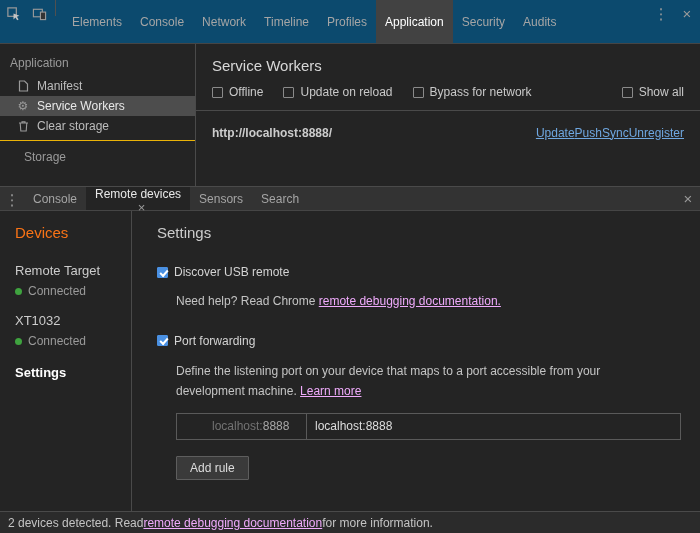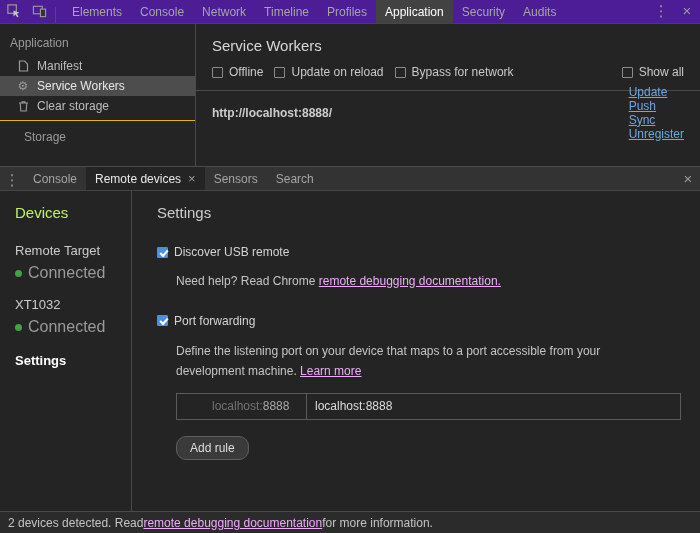--- a/index.html
+++ b/index.html
@@ -2,78 +2,78 @@
 <html><head>
 <meta charset="utf-8">
 <style>
   * { margin:0; padding:0; box-sizing:border-box; }
   body { background:#111; font-family:"Liberation Sans", sans-serif; }
   .screen{
     width:700px;height:533px;background:#242424;color:#bdbdbd;
     font-size:12px;display:flex;flex-direction:column;overflow:hidden;position:relative;
   }
   
-  .toolbar{height:24px;background:#4c1d95;border-bottom:1px solid #454545;display:flex;align-items:flex-end;flex:0 0 auto;}
+  .toolbar{height:44px;background:#0c4a6e;border-bottom:1px solid #454545;display:flex;align-items:flex-start;flex:0 0 auto;}
   .tb-icon{width:26px;height:26px;display:flex;align-items:center;justify-content:center;color:#9a9a9a;cursor:pointer;}
   .tb-sep{width:1px;height:16px;background:#505050;margin:0 3px;}
   .tabs{display:flex;height:100%;align-items:stretch;margin-left:4px;}
   .tab{padding:0 9px;display:flex;align-items:center;color:#a5a5a5;cursor:pointer;white-space:nowrap;}
   .tab.selected{color:#fff;background:#424242;}
   .tb-right{margin-left:auto;display:flex;align-items:center;}
   .glyph{font-size:15px;line-height:1;}
   
   .app-panel{flex:0 0 142px;display:flex;overflow:hidden;}
   .app-sidebar{width:196px;flex:0 0 196px;border-right:1px solid #4a4a4a;padding-top:8px;overflow:hidden;}
   .section-title{padding:4px 10px 6px;color:#9a9a9a;}
   .section-title.storage{border-top:1px solid #eab308;margin-top:4px;padding-top:9px;padding-left:24px;}
   .side-item{display:flex;align-items:center;height:20px;padding-left:16px;color:#bdbdbd;cursor:pointer;}
   .side-item.selected{background:#4d4d4d;color:#e8e8e8;}
   .side-icon{width:14px;display:inline-flex;justify-content:center;margin-right:7px;color:#9a9a9a;font-size:12px;}
   .sw-content{flex:1;display:flex;flex-direction:column;overflow:hidden;}
   .sw-title{font-size:15px;color:#d8d8d8;padding:13px 16px 11px;}
-  .sw-checkbox-row{display:flex;align-items:center;padding:0 16px 11px;gap:11px;border-bottom:1px solid #4a4a4a;justify-content:flex-end;}
+  .sw-checkbox-row{display:flex;align-items:center;padding:0 16px 11px;gap:20px;border-bottom:1px solid #4a4a4a;justify-content:flex-end;}
   .cb{display:inline-flex;align-items:center;gap:6px;cursor:pointer;color:#c9c9c9;white-space:nowrap;}
   .cb.showall{margin-left:auto;}
   .checkbox{width:11px;height:11px;border:1px solid #8a8a8a;border-radius:1px;display:inline-block;position:relative;background:#242424;flex:0 0 auto;}
   .checkbox.checked{background:#4a90e2;border-color:#4a90e2;}
   .checkbox.checked::after{content:"";position:absolute;left:1.5px;top:2px;width:6px;height:3px;
     border-left:2px solid #fff;border-bottom:2px solid #fff;transform:rotate(-48deg);}
   .worker-row{display:flex;align-items:center;padding:0 16px;height:43px;}
   .origin{font-weight:bold;color:#cccccc;}
-  .worker-links{margin-left:auto;display:flex;flex-direction:column;}
+  .worker-links{margin-left:auto;display:flex;}
   a{cursor:pointer;}
   .link-blue{color:#6fa7e0;text-decoration:underline;}
   .link-grey{color:#f0abfc;text-decoration:underline;}
   
   .drawer{flex:1;display:flex;flex-direction:column;border-top:1px solid #4a4a4a;overflow:hidden;}
   .drawer-toolbar{height:24px;flex:0 0 24px;background:#333;border-bottom:1px solid #454545;display:flex;align-items:stretch;}
   .drawer-toolbar .tb-icon{width:24px;height:24px;}
   .dtab{padding:0 9px;display:flex;align-items:center;color:#a5a5a5;cursor:pointer;white-space:nowrap;}
-  .dtab.selected{background:#242424;color:#e8e8e8;}
+  .dtab.selected{background:#242424;color:#e8e8e8;flex-direction:column;}
   .tab-close{margin-left:7px;color:#9a9a9a;font-size:13px;line-height:1;cursor:pointer;}
   .drawer-body{flex:1;display:flex;overflow:hidden;}
   .devices-sidebar{width:132px;flex:0 0 132px;border-right:1px solid #4a4a4a;padding:13px 0 0 15px;}
-  .devices-title{font-size:15px;color:#bef264;margin-bottom:22px;}
+  .devices-title{font-size:15px;color:#f97316;margin-bottom:22px;}
   .device-entry{margin-bottom:15px;cursor:pointer;}
   .device-name{font-size:13px;color:#cccccc;margin-bottom:6px;}
-  .device-status{display:flex;align-items:center;font-size:16px;color:#9a9a9a;}
+  .device-status{display:flex;align-items:center;font-size:12px;color:#9a9a9a;}
   .dot{width:7px;height:7px;border-radius:50%;background:#3fa33f;margin-right:6px;}
   .settings-nav{font-size:13px;color:#ffffff;font-weight:bold;margin-top:17px;cursor:pointer;}
   .settings-content{flex:1;padding:13px 20px 0 25px;overflow:hidden;}
   .settings-title{font-size:15px;color:#cccccc;margin-bottom:24px;}
   .settings-content .cb{color:#d4d4d4;}
   .help-line{margin:13px 0 26px 19px;color:#c4c4c4;}
   .port-desc{margin:13px 0 0 19px;width:440px;line-height:1.65;color:#c4c4c4;}
   .port-table{display:flex;width:505px;height:27px;border:1px solid #5a5a5a;margin:11px 0 0 19px;background:#242424;}
   .port-cell{display:flex;align-items:center;padding-left:8px;cursor:text;}
   .port-cell.left{width:130px;flex:0 0 130px;border-right:1px solid #5a5a5a;}
   .port-cell.right{flex:1;color:#dddddd;}
   .ph{color:#737373;padding-left:27px;}
   .ph2{color:#a8a8a8;}
-  .add-rule{margin:16px 0 0 19px;padding:4px 13px;background:#3a3a3a;border:1px solid #5e5e5e;border-radius:10px;
+  .add-rule{margin:16px 0 0 19px;padding:4px 13px;background:#3a3a3a;border:1px solid #5e5e5e;border-radius:1px;
     color:#dddddd;font-size:12px;font-family:"Liberation Sans", sans-serif;cursor:pointer;}
   
   .status-bar{flex:0 0 22px;border-top:1px solid #4a4a4a;background:#2b2b2b;display:flex;align-items:center;
     padding-left:8px;color:#c4c4c4;}
 </style>
 </head>
 <body>
 
 <div class="screen">
 

